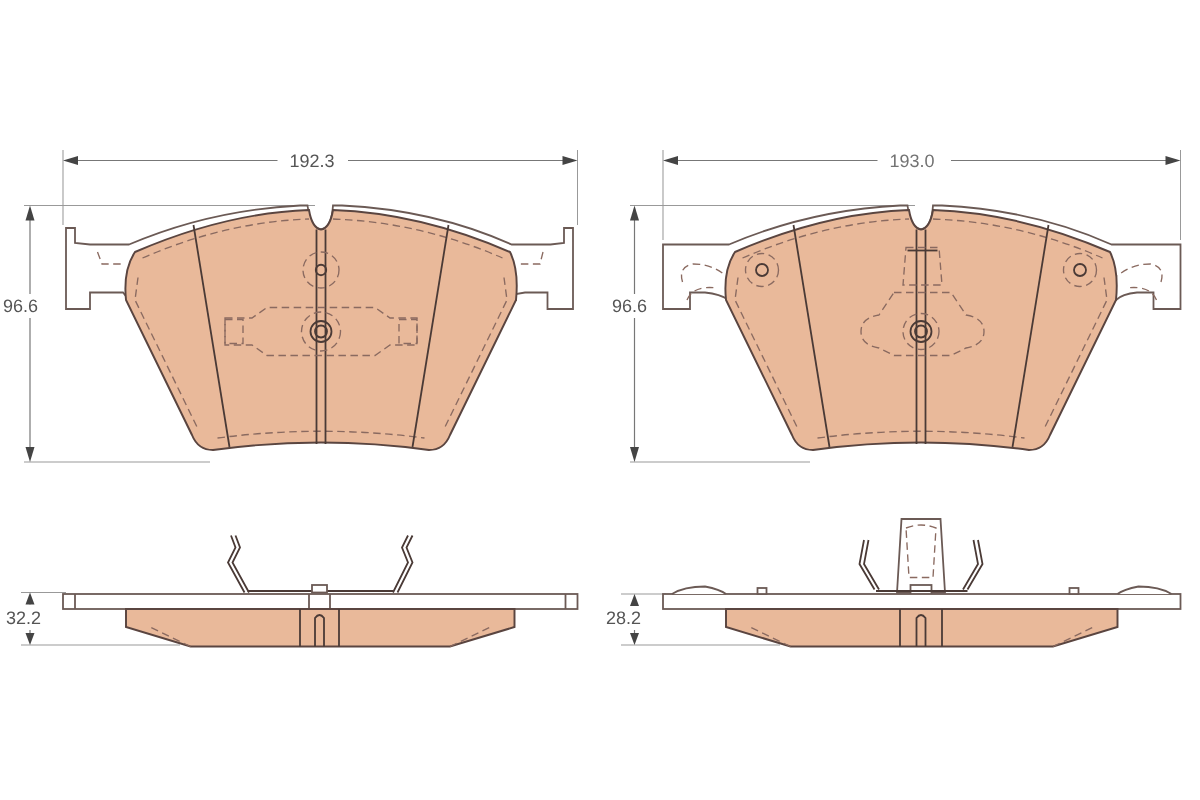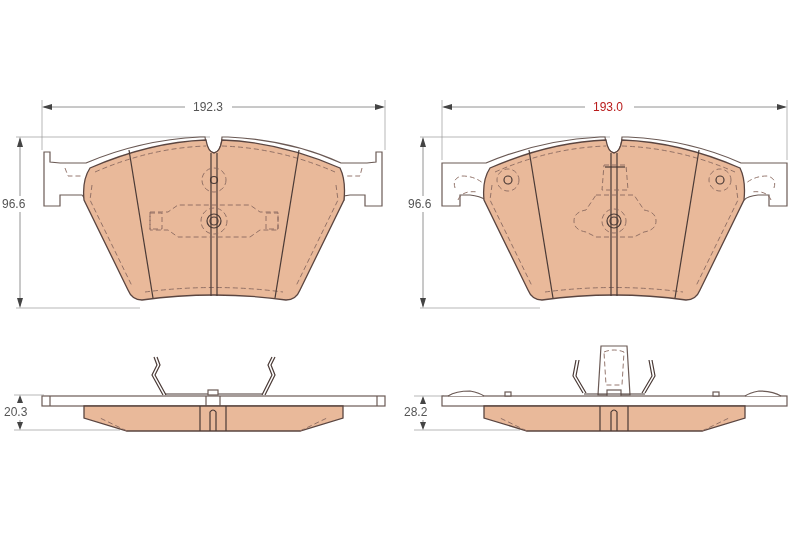--- a/index.html
+++ b/index.html
@@ -156,17 +156,17 @@
 
     <path class="pad" d="M484,406 L745,406 L745,418 L702,431 L527,431 L484,418 Z"></path>
     <path class="dash" d="M527,431 L500,418 M702,431 L729,418"></path>
     <line class="line" x1="600" y1="406" x2="600" y2="431"></line>
     <line class="line" x1="628" y1="406" x2="628" y2="431"></line>
     <path class="line" fill="#ffffff" d="M611,431 L611,412 Q614,408 617,412 L617,431"></path>
   </svg>
 
   <div style="position:absolute;left:191px;top:100px;font-size:12px;color:#555;background:#fff;padding:0 2px;">192.3</div>
   <div style="position:absolute;left:2px;top:197px;font-size:12px;color:#555;background:#fff;">96.6</div>
-  <div style="position:absolute;left:591px;top:100px;font-size:12px;color:#b91c1c;background:#fff;padding:0 2px;text-align:center;">193.0</div>
+  <div style="position:absolute;left:591px;top:100px;font-size:12px;color:#737373;background:#fff;padding:0 2px;text-align:center;">193.0</div>
   <div style="position:absolute;left:408px;top:197px;font-size:12px;color:#555;background:#fff;">96.6</div>
-  <div style="position:absolute;left:4px;top:405px;font-size:12px;color:#555;background:#fff;">20.3</div>
+  <div style="position:absolute;left:4px;top:405px;font-size:12px;color:#555;background:#fff;">32.2</div>
   <div style="position:absolute;left:404px;top:405px;font-size:12px;color:#555;background:#fff;">28.2</div>
 </div>
 
 </body></html>

